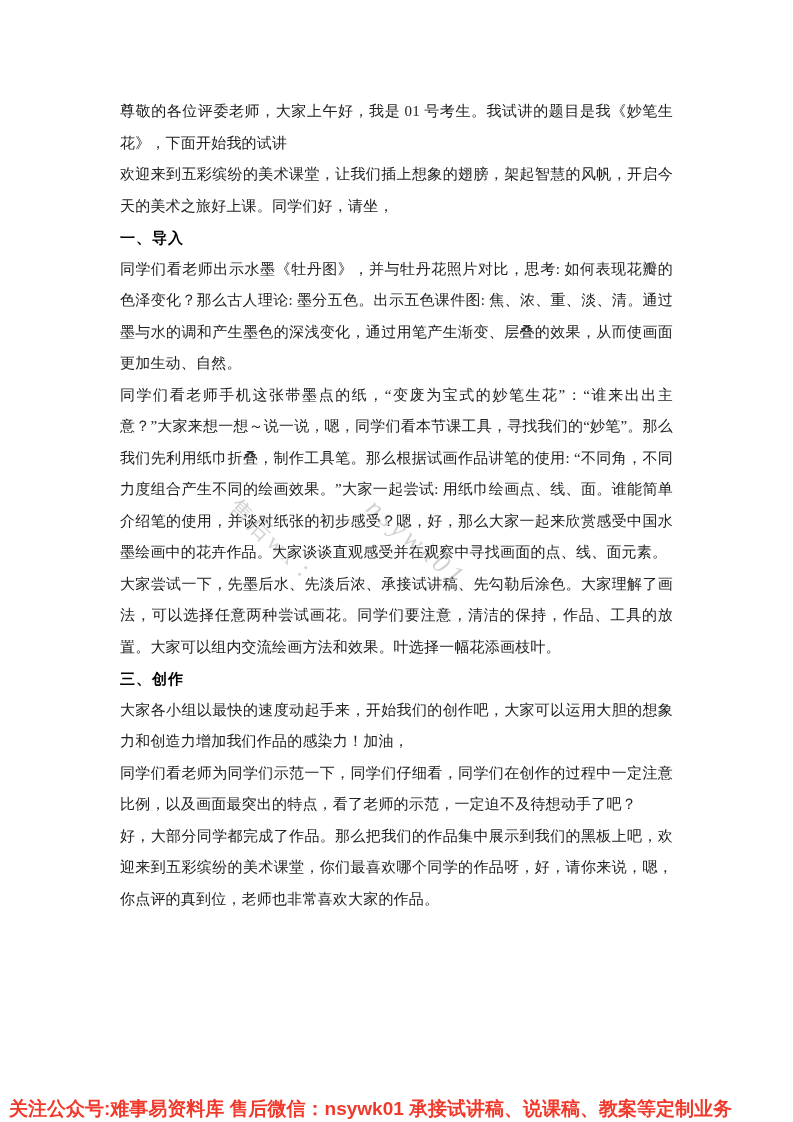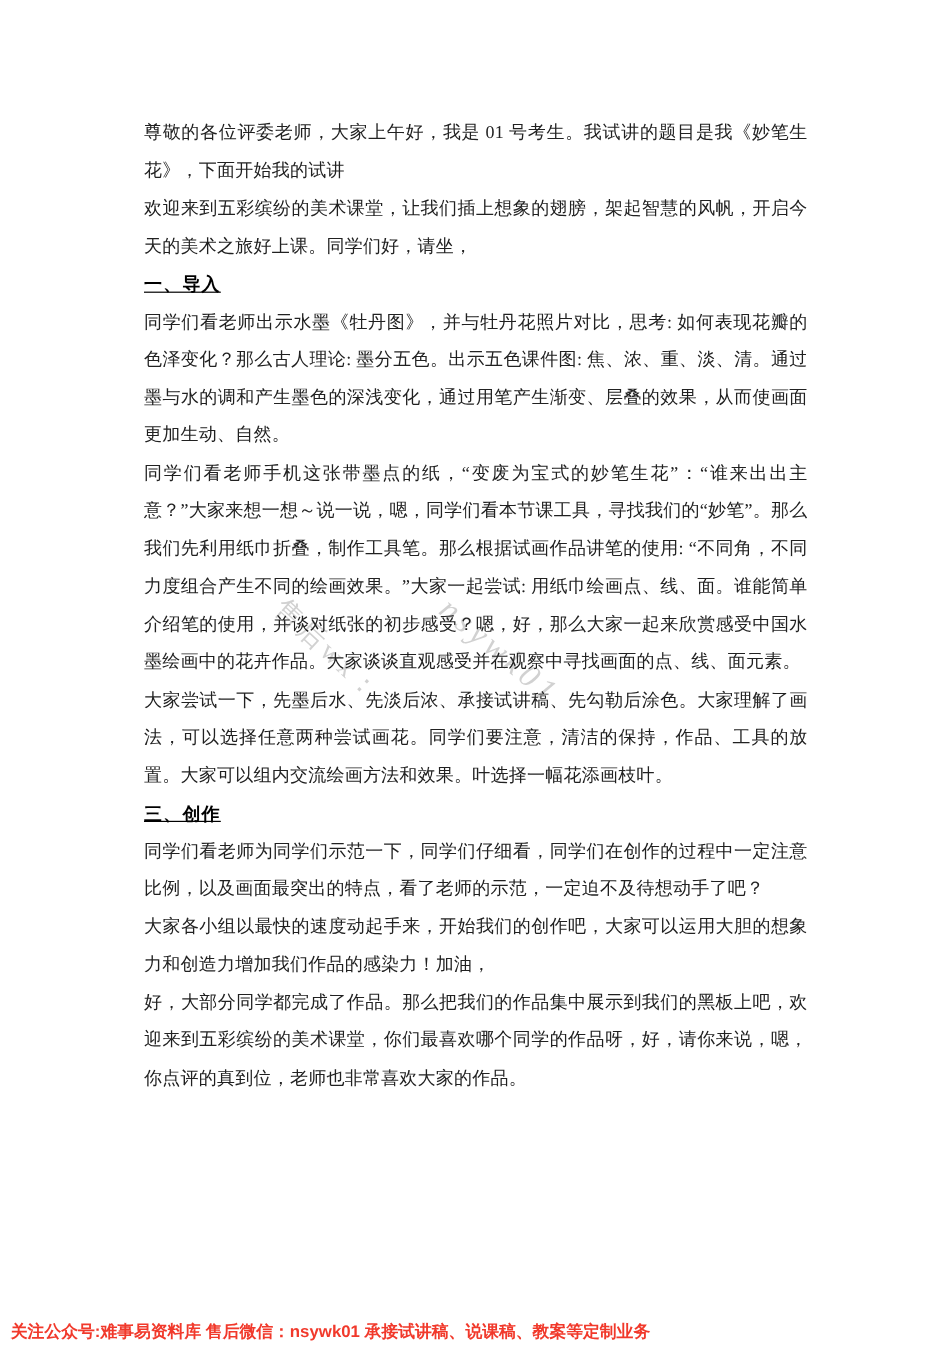--- a/index.html
+++ b/index.html
@@ -24,21 +24,20 @@
     color: #212121;
     text-align: justify;
     letter-spacing: 0.2px;
   }
   .heading {
     font-family: "Liberation Sans", sans-serif;
     font-weight: 700;
     color: #000000;
     text-align: left;
     letter-spacing: 1px;
-    text-decoration: underline;
   }
   .watermark { position: absolute; left: 0; top: 0; width: 793px; height: 1122px; pointer-events: none; }
   .wm {
     position: absolute;
     color: rgba(135, 135, 135, 0.38);
     font-family: "Liberation Serif", serif;
     white-space: nowrap;
   }
   .wm-cn {
     left: 243px; top: 492px;
@@ -55,21 +54,21 @@
     transform: rotate(40deg);
     transform-origin: left top;
   }
   .footer {
     position: absolute;
     left: 9px;
     bottom: 2px;
     width: 779px;
     font-family: "Liberation Sans", sans-serif;
     font-weight: 700;
-    font-size: 14px;
+    font-size: 19px;
     line-height: 22px;
     white-space: nowrap;
     color: #f1392b;
   }
 </style>
 </head>
 <body>
 
 <div class="page">
 
@@ -79,20 +78,20 @@
   </div>
 
   <div class="content">
     <p class="blk">尊敬的各位评委老师，大家上午好，我是 01 号考生。我试讲的题目是我《妙笔生花》，下面开始我的试讲</p>
     <p class="blk">欢迎来到五彩缤纷的美术课堂，让我们插上想象的翅膀，架起智慧的风帆，开启今天的美术之旅好上课。同学们好，请坐，</p>
     <p class="blk heading">一、导入</p>
     <p class="blk">同学们看老师出示水墨《牡丹图》，并与牡丹花照片对比，思考: 如何表现花瓣的色泽变化？那么古人理论: 墨分五色。出示五色课件图: 焦、浓、重、淡、清。通过墨与水的调和产生墨色的深浅变化，通过用笔产生渐变、层叠的效果，从而使画面更加生动、自然。</p>
     <p class="blk">同学们看老师手机这张带墨点的纸，“变废为宝式的妙笔生花”：“谁来出出主意？”大家来想一想～说一说，嗯，同学们看本节课工具，寻找我们的“妙笔”。那么我们先利用纸巾折叠，制作工具笔。那么根据试画作品讲笔的使用: “不同角，不同力度组合产生不同的绘画效果。”大家一起尝试: 用纸巾绘画点、线、面。谁能简单介绍笔的使用，并谈对纸张的初步感受？嗯，好，那么大家一起来欣赏感受中国水墨绘画中的花卉作品。大家谈谈直观感受并在观察中寻找画面的点、线、面元素。</p>
     <p class="blk">大家尝试一下，先墨后水、先淡后浓、承接试讲稿、先勾勒后涂色。大家理解了画法，可以选择任意两种尝试画花。同学们要注意，清洁的保持，作品、工具的放置。大家可以组内交流绘画方法和效果。叶选择一幅花添画枝叶。</p>
     <p class="blk heading">三、创作</p>
+    <p class="blk">大家各小组以最快的速度动起手来，开始我们的创作吧，大家可以运用大胆的想象力和创造力增加我们作品的感染力！加油，</p>
     <p class="blk">同学们看老师为同学们示范一下，同学们仔细看，同学们在创作的过程中一定注意比例，以及画面最突出的特点，看了老师的示范，一定迫不及待想动手了吧？</p>
-    <p class="blk">大家各小组以最快的速度动起手来，开始我们的创作吧，大家可以运用大胆的想象力和创造力增加我们作品的感染力！加油，</p>
     <p class="blk">好，大部分同学都完成了作品。那么把我们的作品集中展示到我们的黑板上吧，欢迎来到五彩缤纷的美术课堂，你们最喜欢哪个同学的作品呀，好，请你来说，嗯，你点评的真到位，老师也非常喜欢大家的作品。</p>
   </div>
 
   <div class="footer">关注公众号:难事易资料库  售后微信：nsywk01  承接试讲稿、说课稿、教案等定制业务</div>
 
 </div>
 
 </body></html>

